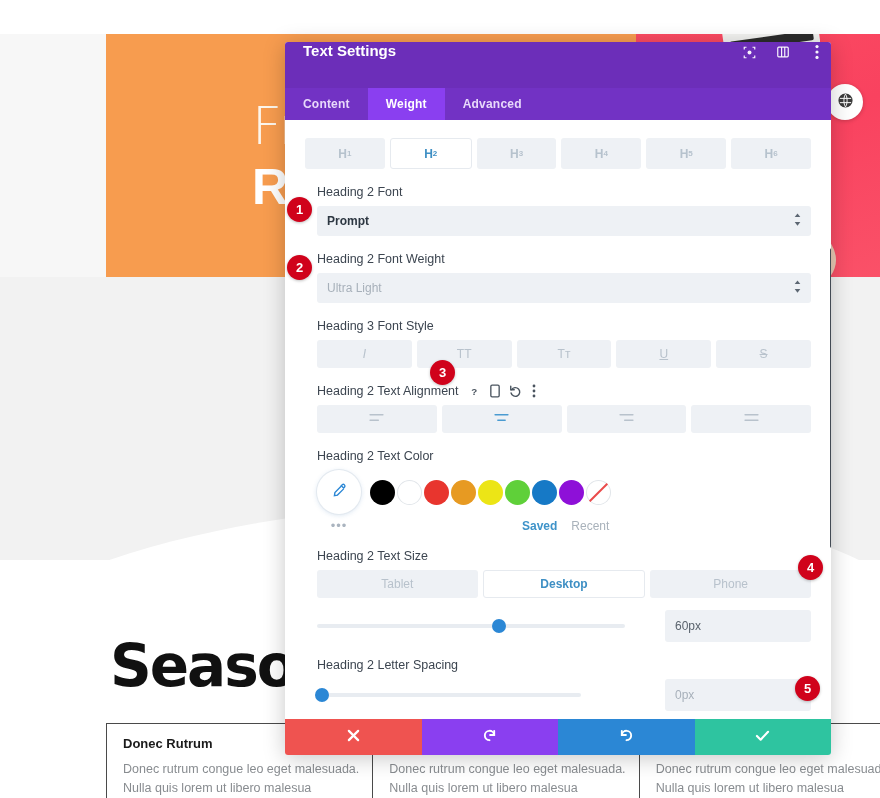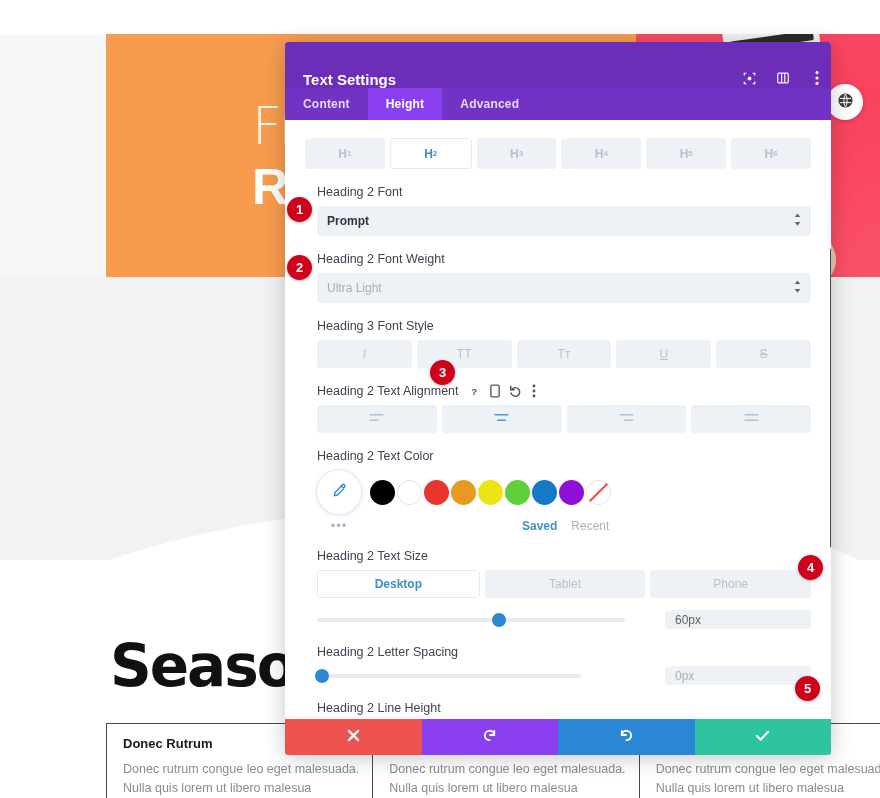--- a/index.html
+++ b/index.html
@@ -75,21 +75,21 @@
     box-shadow:0 1px 4px rgba(0,0,0,.2); z-index:4;
   }
 
   
   #modal {
     position:absolute; left:285px; top:42px; width:546px; height:713px;
     background:#ffffff; box-shadow:0 3px 22px rgba(0,0,0,.22); z-index:10;
     display:flex; flex-direction:column; border-radius:3px; overflow:visible;
   }
   .m-head {
-    height:46px; background:#6c2eb9; display:flex; align-items:flex-end;
+    height:46px; background:#6c2eb9; display:flex; align-items:flex-start;
     padding:0 4px 0 18px; border-radius:3px 3px 0 0;
   }
   .m-title { color:#ffffff; font-size:15px; font-weight:bold; flex:1; }
   .m-head-icons { display:flex; align-items:center; gap:14px; }
   .hicon { width:20px; height:20px; display:flex; align-items:center; justify-content:center;
            opacity:.95; }
   .hicon svg { display:block; }
   .m-tabs { height:32px; background:#7232c4; display:flex; align-items:stretch; }
   .m-tab {
     display:flex; align-items:center; padding:0 18px; font-size:12px; font-weight:bold;
@@ -154,21 +154,21 @@
   .sv-saved { color:#3e93c9; font-weight:bold;}
   .sv-recent { color:#a9b2bb; }
 
   .slider-row { display:flex; align-items:center; gap:40px; margin-top:12px; }
   .track { position:relative; flex:1; height:4px; background:#e8ecf1; border-radius:2px; }
   .knob {
     position:absolute; top:50%; width:14px; height:14px; border-radius:50%;
     background:#2b87d5; transform:translate(-50%,-50%);
   }
   .valbox {
-    width:146px; height:19px; background:#eef1f5; border-radius:3px;
+    width:146px; height:32px; background:#eef1f5; border-radius:3px;
     display:flex; align-items:center; padding:0 10px; font-size:12px; color:#5a636d;
     flex:0 0 auto;
   }
   .valbox.muted { color:#a7b0ba;margin-left:44px; }
 
   .badge {
     position:absolute; width:25px; height:25px; border-radius:50%;
     background:#d0021b; color:#fff; font-size:13px; font-weight:bold;
     display:flex; align-items:center; justify-content:center; z-index:30;
     box-shadow:0 1px 3px rgba(0,0,0,.25);
@@ -259,21 +259,21 @@
             <circle cx="2" cy="2.6" r="1.6"></circle>
               <circle cx="2" cy="8" r="1.6"></circle>
               <circle cx="2" cy="13.4" r="1.6"></circle>
           </svg>
         </span>
       </div>
     </div>
 
     <div class="m-tabs">
       <div class="m-tab">Content</div>
-      <div class="m-tab active">Height</div>
+      <div class="m-tab active">Weight</div>
       <div class="m-tab">Advanced</div>
     </div>
 
     <div class="m-body">
 
       <div class="m-scrollbar"></div>
 
       <div class="seg-row">
         <div class="seg">
             <span>H</span>
@@ -437,22 +437,22 @@
           <div class="sv-links">
             <span class="sv-saved">Saved</span>
             <span class="sv-recent">Recent</span>
           </div>
         </div>
       </div>
 
       <div class="field">
         <div class="f-label">Heading 2 Text Size</div>
         <div class="btn-row">
+          <div class="sbtn">Tablet</div>
           <div class="sbtn act" style="background:#fff;border:1px solid #e6eaef;color:#3e8fc4;font-weight:bold">Desktop</div>
-          <div class="sbtn">Tablet</div>
           <div class="sbtn">Phone</div>
         </div>
         <div class="slider-row">
           <div class="track">
             <div class="knob" style="left:59%"></div>
           </div>
           <div class="valbox">60px</div>
         </div>
       </div>
 

